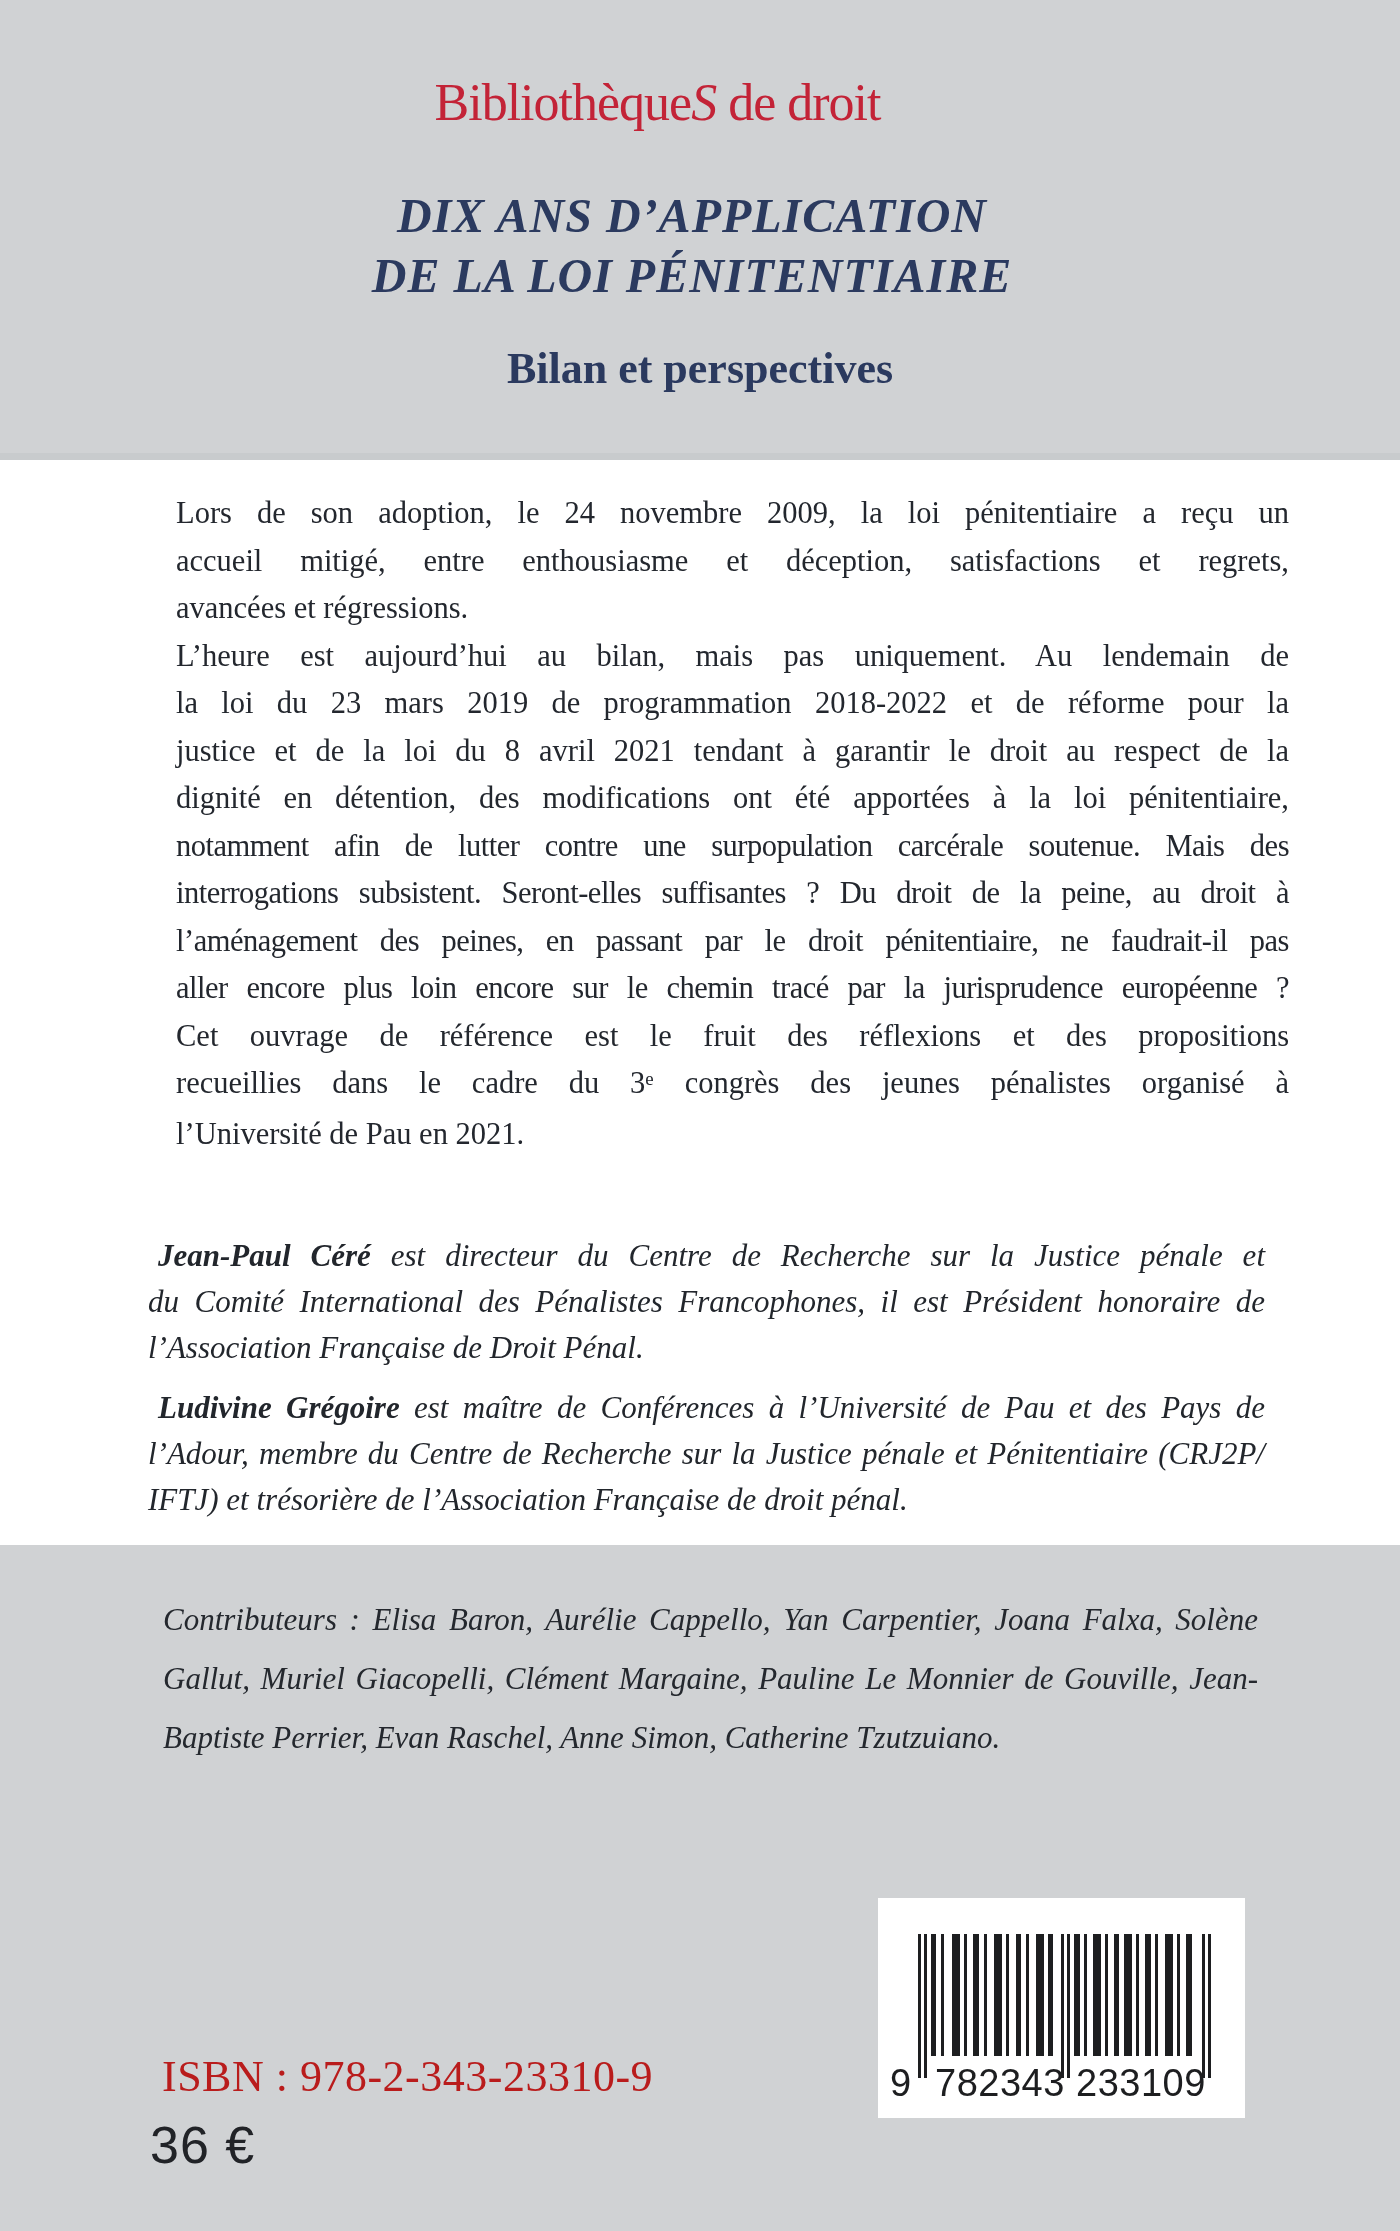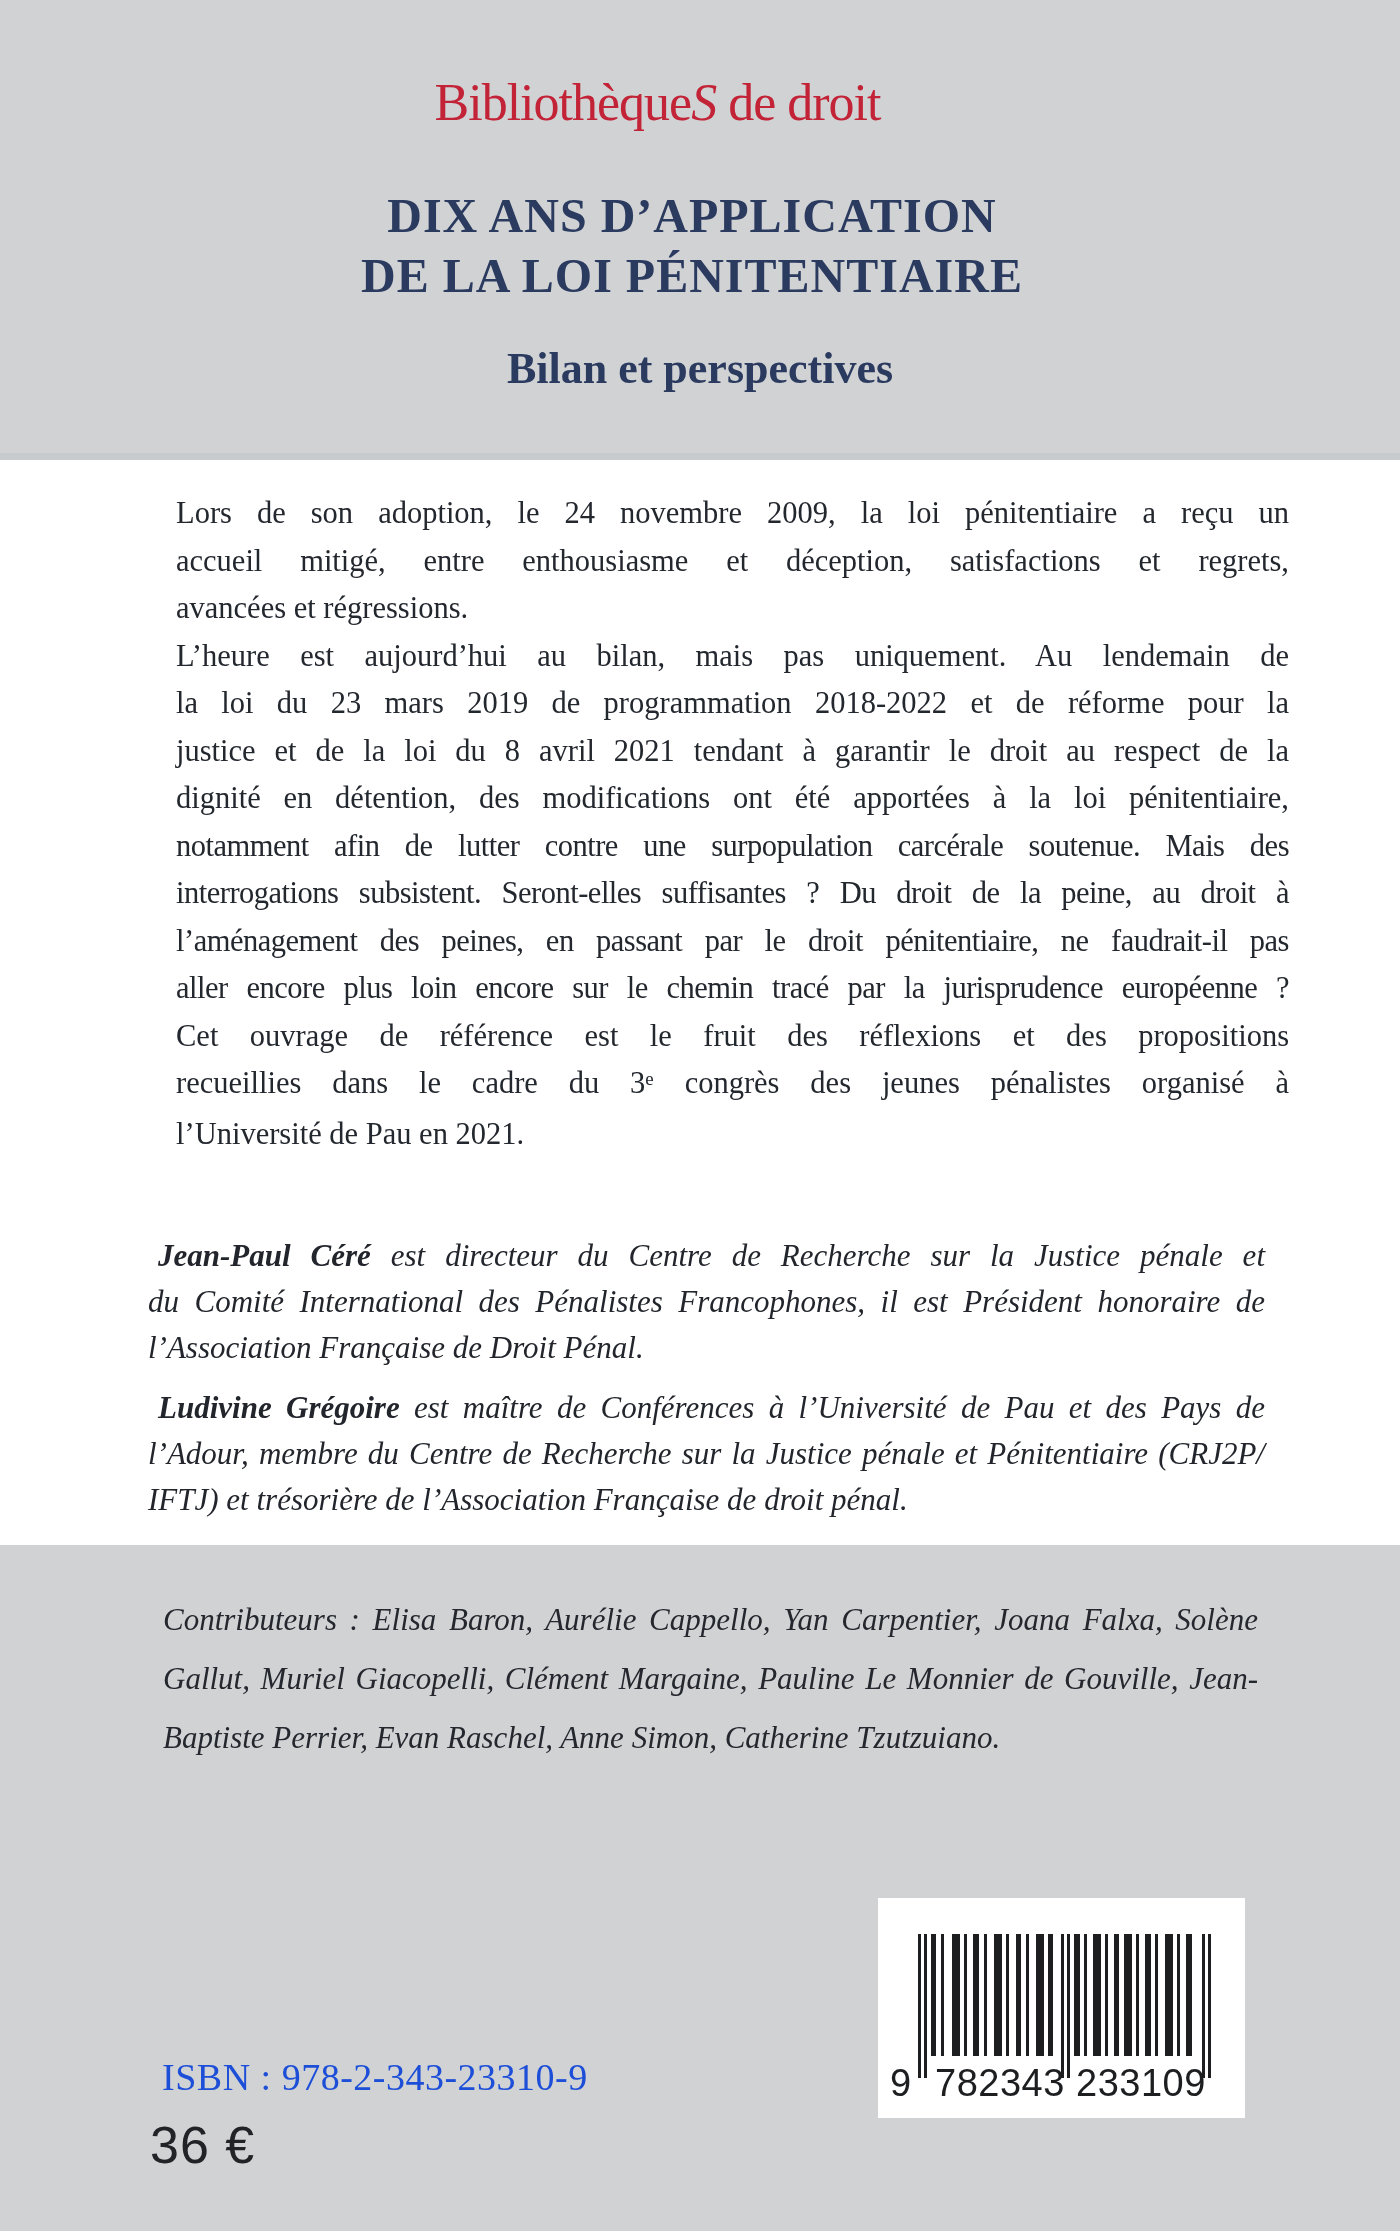--- a/index.html
+++ b/index.html
@@ -10,42 +10,42 @@
   .abs{position:absolute;}
   
   .band-top{left:0;top:0;width:1400px;height:453px;background:#d0d2d4;border-bottom:7px solid #c8cbcd;}
   .band-bottom{left:0;top:1545px;width:1400px;height:686px;background:#d0d2d4;}
   
   .series{left:0;top:73px;width:1315px;text-align:center;
     font-size:52px;line-height:60px;letter-spacing:-1px;color:#c32337;}
   .series .swash{font-style:italic;}
   
   .title{left:0;top:186px;width:1384px;text-align:center;color:#2b3a5f;
-    font-weight:bold;font-size:48px;line-height:60px;letter-spacing:1px;}
+    font-weight:bold;font-size:48px;line-height:60px;letter-spacing:1px;font-style:italic;}
   .subtitle{left:0;top:344px;width:1400px;text-align:center;color:#2b3a5f;
     font-weight:bold;font-size:44px;line-height:50px;}
   
   .body-block{left:152px;top:490px;width:1113px;color:#23272e;
     font-size:30.5px;line-height:47.5px;margin-left:24px;}
   .bl{width:100%;}
   .j{text-align:justify;text-align-last:justify;}
   .lft{text-align:left;}
   .tight{letter-spacing:-0.5px;}
   sup{font-size:0.62em;vertical-align:baseline;position:relative;top:-0.45em;}
   
   .bios{left:148px;top:1189px;width:1117px;color:#22262c;
     font-style:italic;font-size:31px;line-height:46px;margin-top:44px;}
   .bios .p2{margin-top:14px;}
   .ind{text-indent:10px;}
   .bname{font-weight:bold;}
   
   .contributors{left:163px;top:1590px;width:1095px;color:#24282e;
     font-style:italic;font-size:31px;line-height:59px;}
   
-  .isbn{left:162px;top:2057px;font-size:38px;line-height:40px;color:#1d4ed8;letter-spacing:0.5px;}
+  .isbn{left:162px;top:2057px;font-size:44px;line-height:40px;color:#b91c1c;letter-spacing:0.5px;}
   .price{left:150px;top:2117px;font-family:"Liberation Sans",sans-serif;
     font-size:52px;line-height:56px;color:#212327;letter-spacing:1px;}
   
   .barcode-box{left:878px;top:1898px;width:367px;height:220px;background:#ffffff;}
   .barcode-box svg{display:block;}
   .bc-digits{font-family:"Liberation Sans",sans-serif;font-size:38px;fill:#1d1e20;}
 </style>
 </head>
 <body>
 

